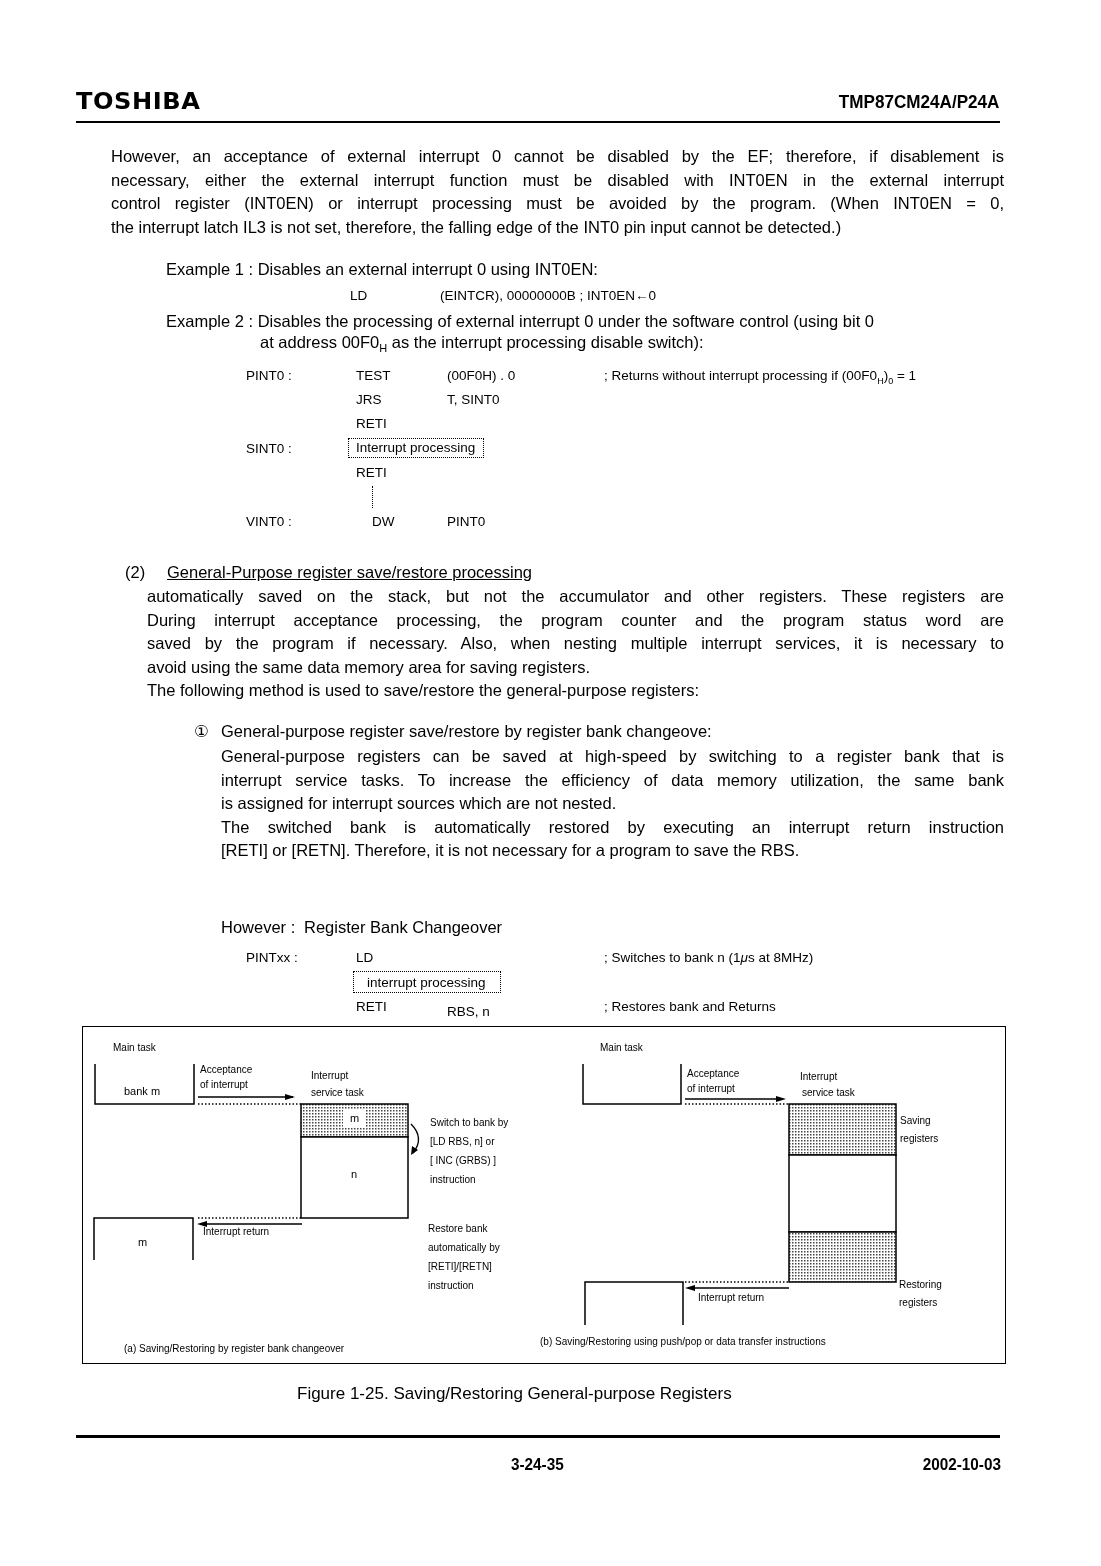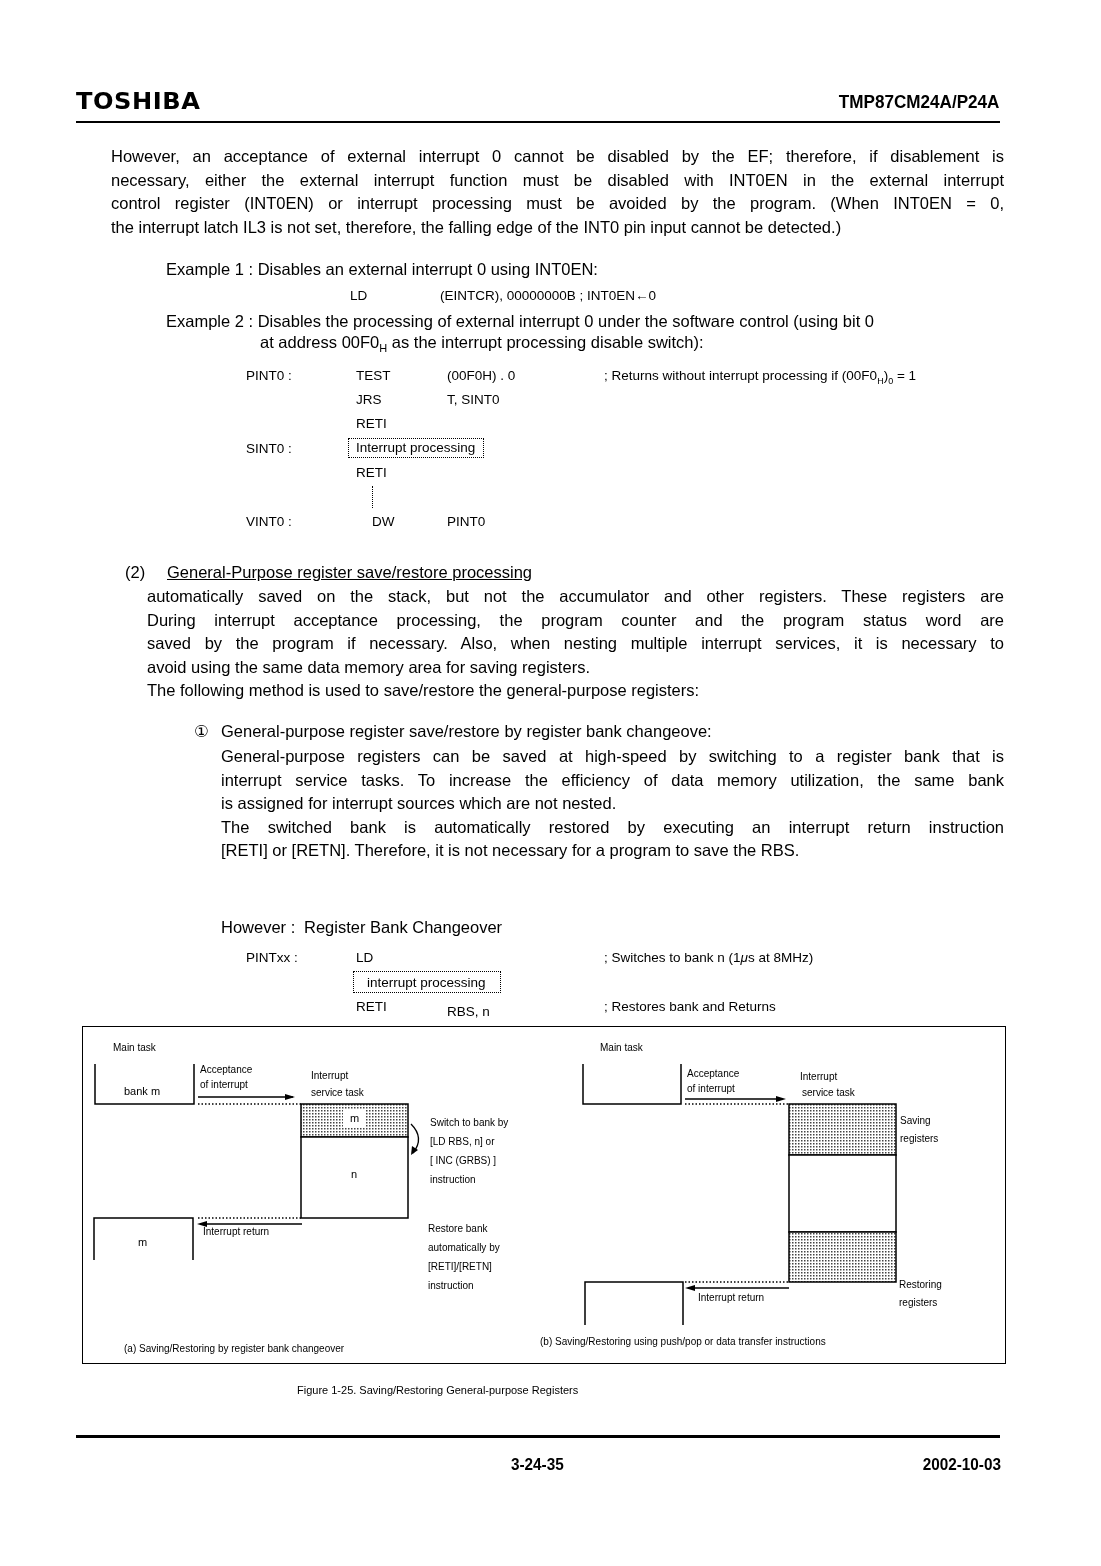--- a/index.html
+++ b/index.html
@@ -12,21 +12,21 @@
   .para { font-size: 16.5px; line-height: 23.5px; text-align: justify; }
   .para .ln { display: block; text-align: justify; text-align-last: justify; white-space: nowrap; }
   .para .ln.last { text-align-last: left; }
   .txt { font-size: 16.5px; }
   .code { font-size: 13.5px; }
   .u { text-decoration: underline; }
   .dotbox { border: 1.5px dotted #000; padding: 0 6px; }
   .fig { left: 82px; top: 1026px; width: 924px; height: 338px; border: 1.5px solid #000; box-sizing: border-box; }
   .figt { font-size: 10px; }
   .figs { font-size: 11px; }
-  .caption { font-size: 11px; }
+  .caption { font-size: 17px; }
   .foot { font-size: 17px; font-weight: bold; transform: scaleX(0.9); }
 </style>
 </head>
 <body>
 
 <div class="abs logo">TOSHIBA</div>
 <div class="abs part">TMP87CM24A/P24A</div>
 <div class="abs hr-top"></div>
 
 <div class="abs para" style="left:111px; top:145px; width:893px;">

